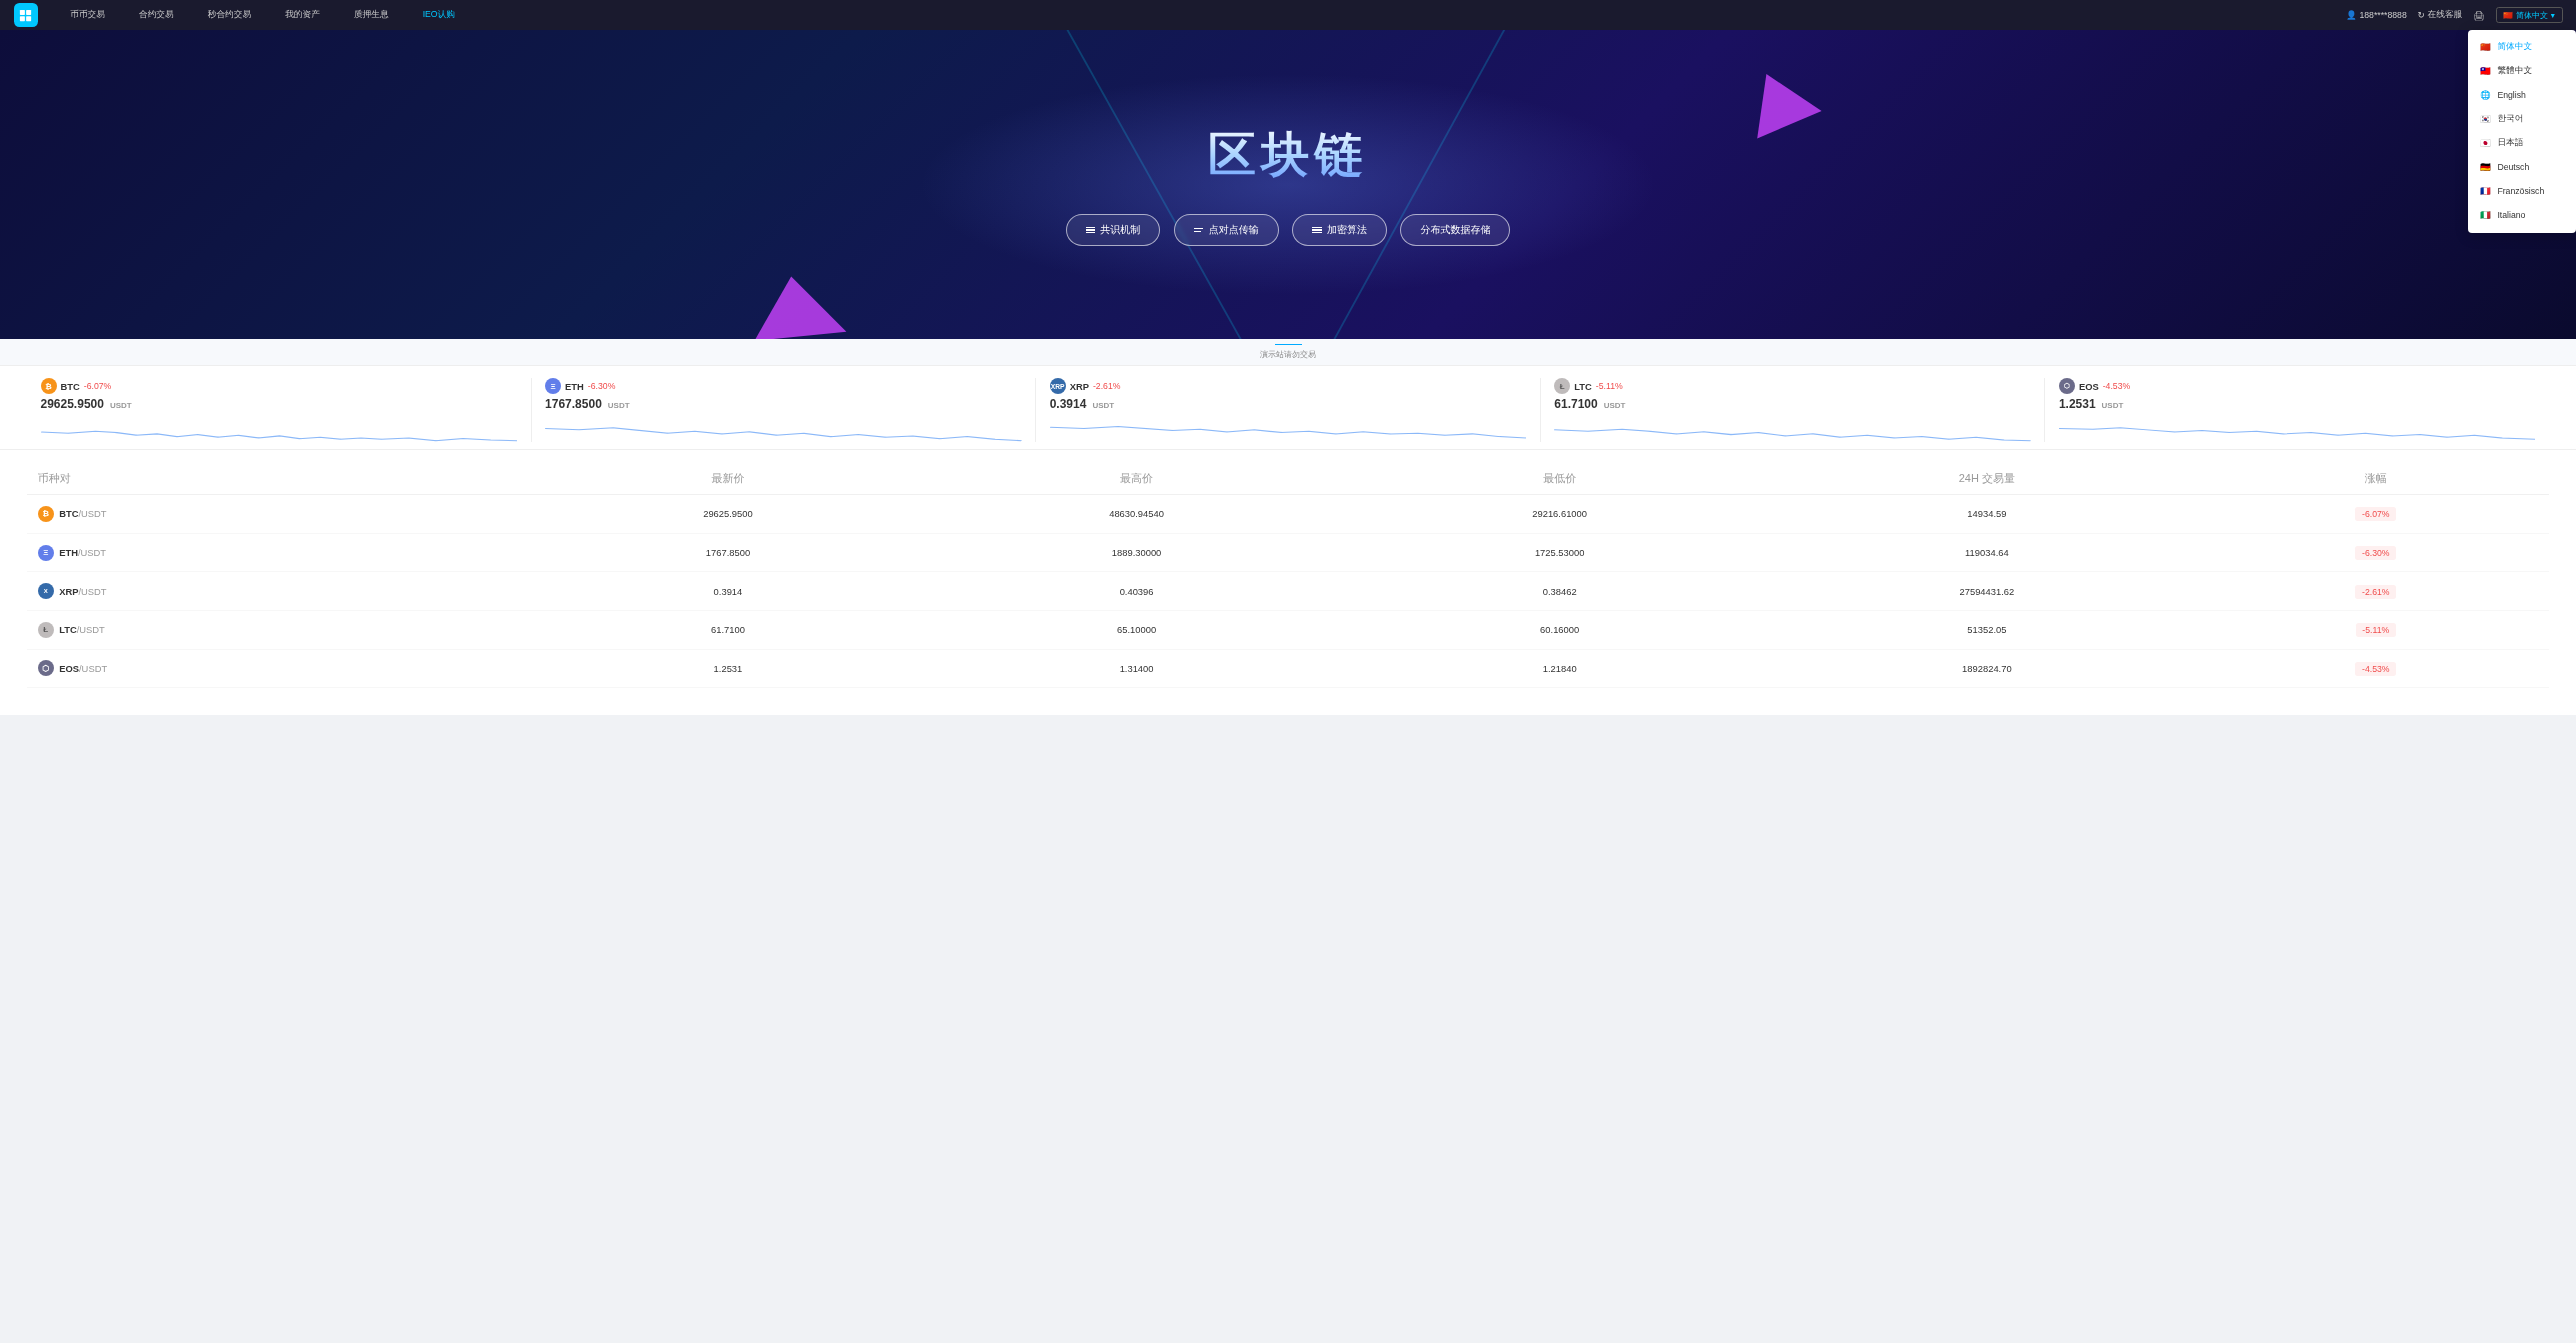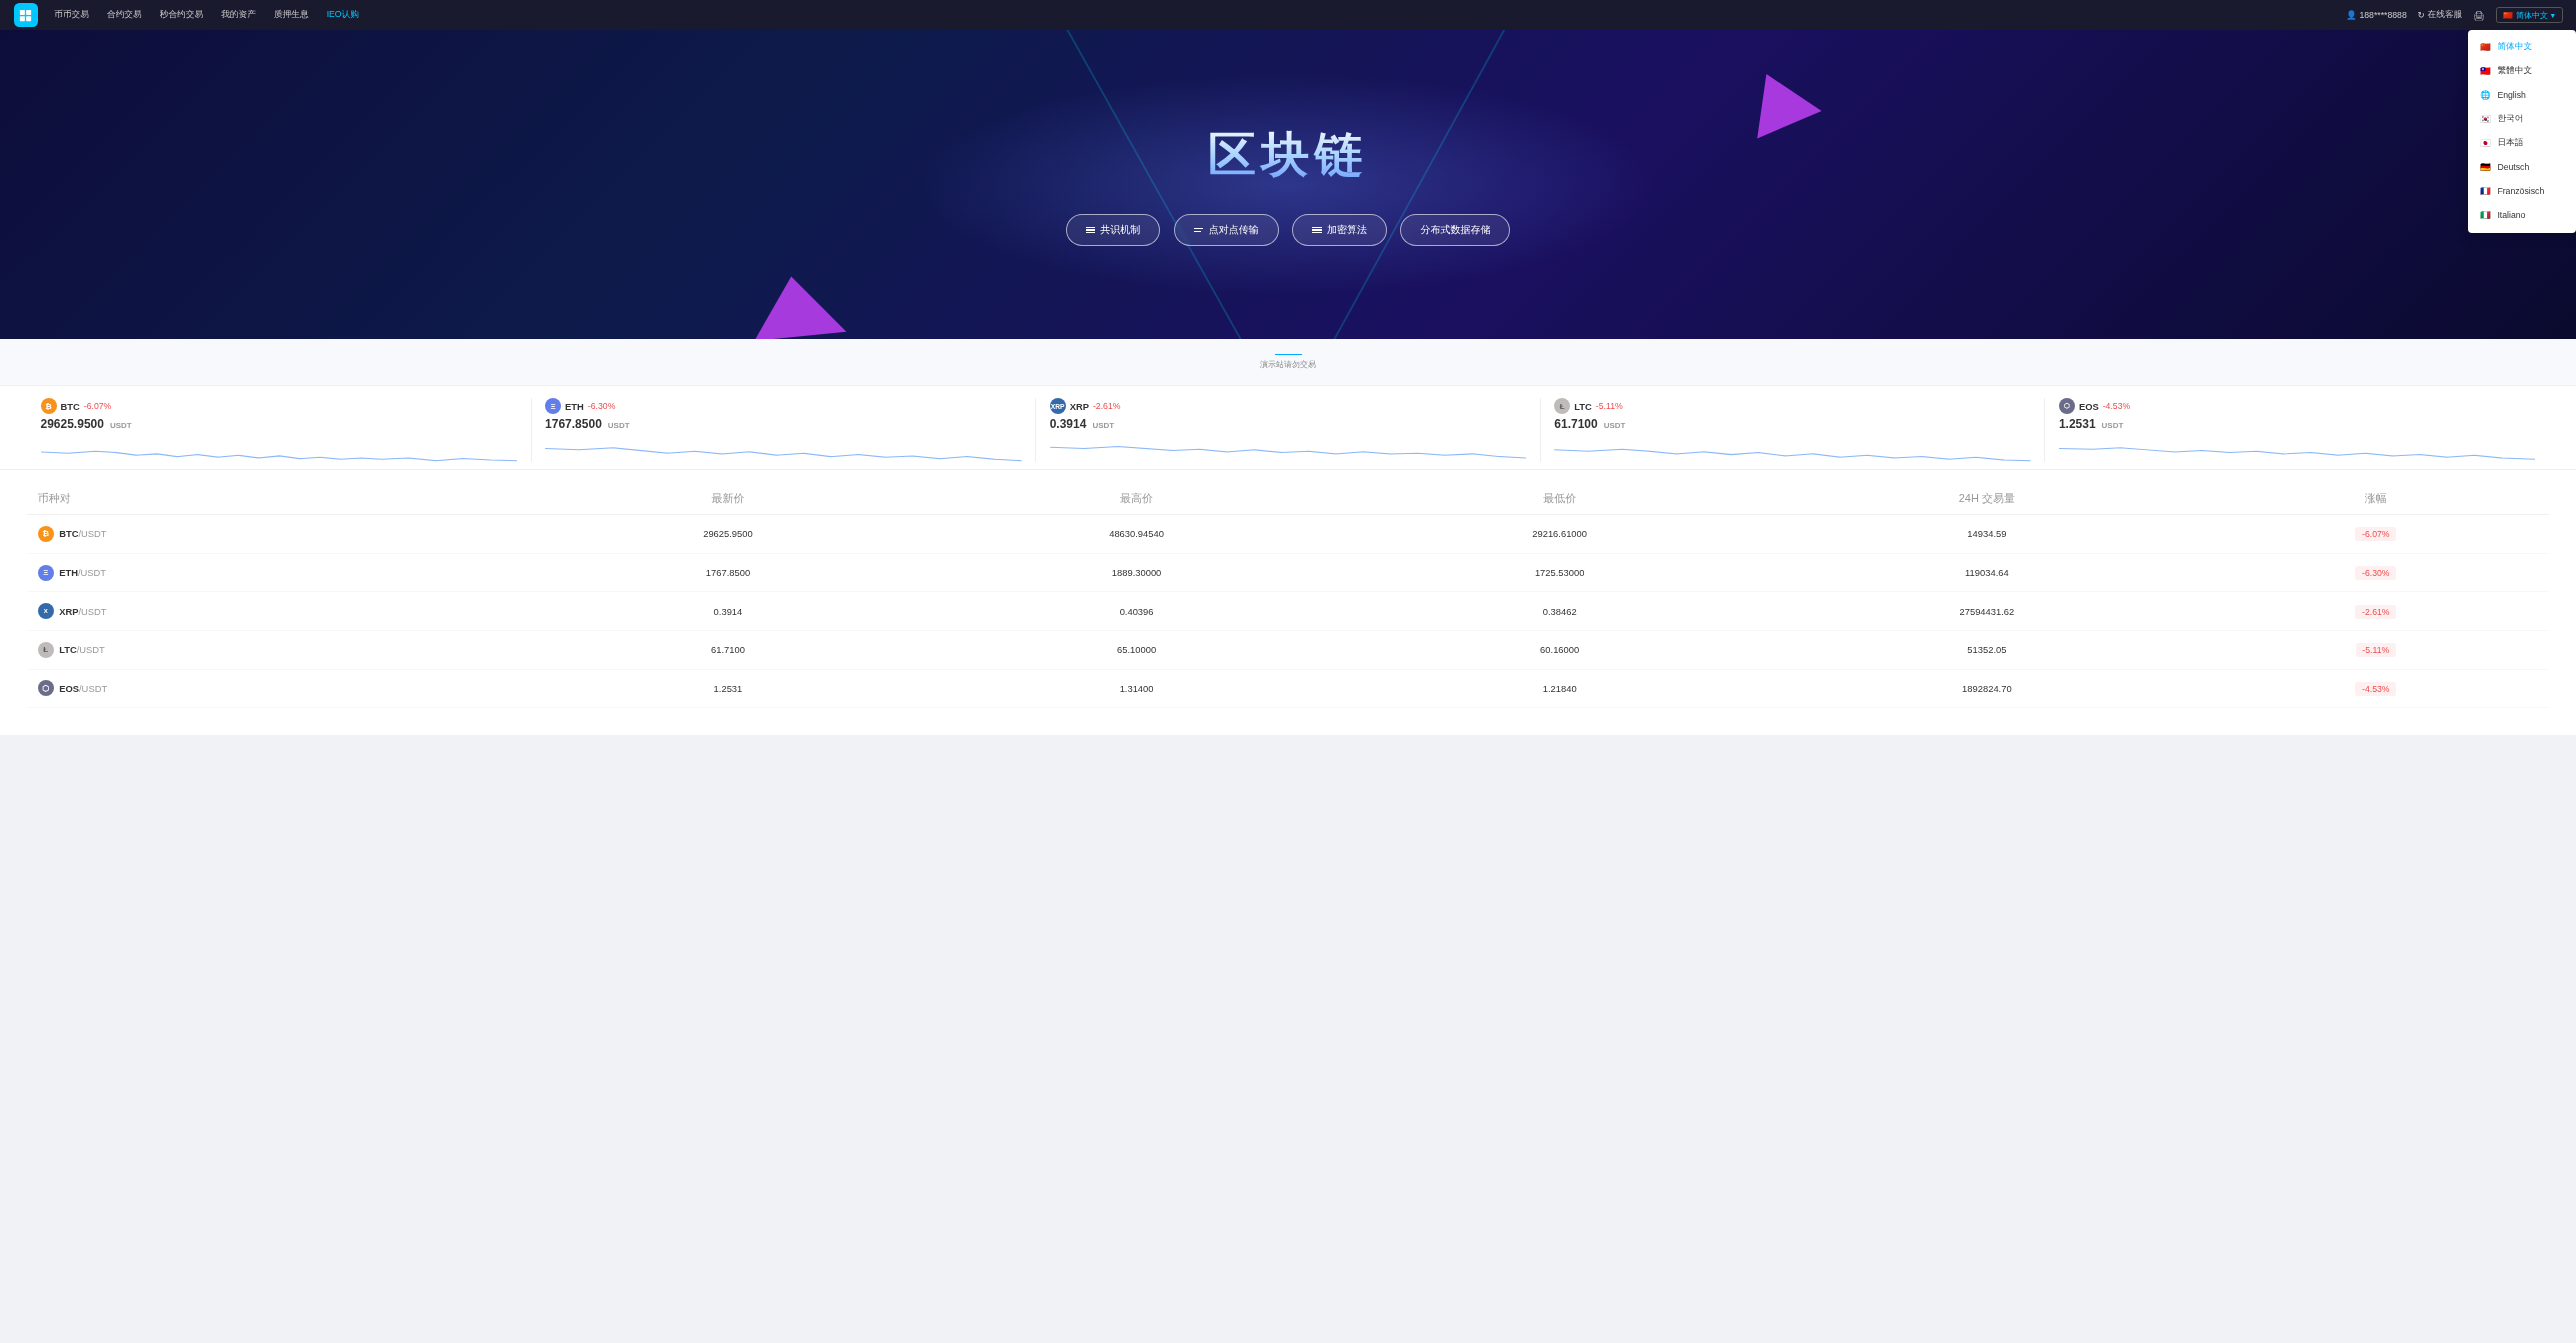--- a/index.html
+++ b/index.html
@@ -9,21 +9,21 @@
     .navbar {
       background: #1a1a2e;
       height: 30px;
       display: flex;
       align-items: center;
       justify-content: space-between;
       padding: 0 13.5px;
       position: relative;
       z-index: 100;
     }
-    .navbar-left { display: flex; align-items: center; gap: 2px; }
+    .navbar-left { display: flex; align-items: center; gap: 18px; }
     .logo-box {
       width: 24px; height: 24px;
       background: #00c8ff;
       border-radius: 5.4px;
       display: flex; align-items: center; justify-content: center;
       margin-right: 6.7px;
     }
     .logo-box svg { width: 15px; height: 15px; fill: white; }
     .nav-item {
       color: #ccc;
@@ -125,21 +125,21 @@
       display: flex; flex-direction: column; gap: 1.3px;
     }
     .hero-btn .btn-icon span {
       display: block; width: 9.4px; height: 1.3px; background: #fff;
     }
 
     
     .demo-notice {
       background: #f7f9fc;
       text-align: center;
-      padding: 15px;
+      padding: 5px;
       font-size: 8px;
       color: #888;
       border-bottom: 0.7px solid #eee;
     }
     .demo-notice .blue-line {
       width: 27px; height: 1.3px; background: #00aaff; margin: 0 auto 4px;
     }
 
     
     .ticker-strip {

